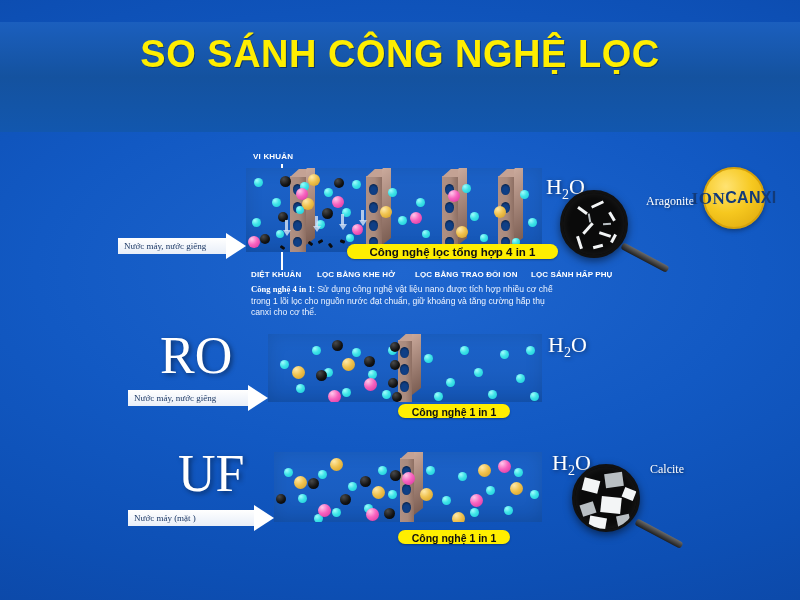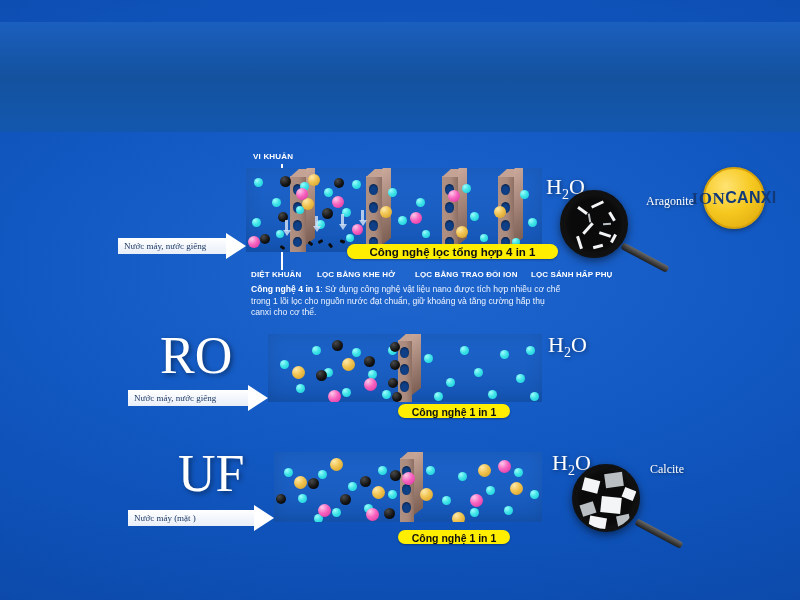--- a/index.html
+++ b/index.html
@@ -127,21 +127,21 @@
 
   .stagelabel {
     position:absolute; color:#fff; font-weight:bold; font-size:8px;
     white-space:nowrap; letter-spacing:.1px;
   }
 
   .desc {
     position:absolute; color:#ecf3ff; font-size:8.6px; line-height:11.5px;
     width:312px;
   }
-  .desc b { color:#ffffff; }
+  .desc b { color:#ffffff;font-family:Liberation Serif, serif; }
 
   
   .h2o {
     position:absolute; color:#fff;
     font-family:"Liberation Serif", serif; font-size:22px;
     text-shadow:1px 1px 4px rgba(0,0,0,.5);
   }
   .h2o sub { font-size:14px; }
 
   
@@ -181,20 +181,21 @@
   .ionbadge .ln2 {
     color:#123a78; font-weight:bold; font-size:16px; line-height:14px; letter-spacing:.3px;
   }
 </style>
 </head>
 <body>
 
 <div id="stage">
 
   <div class="title-band">
+    <div class="tline t1">SO SÁNH CÔNG NGHỆ LỌC</div>
   </div>
 
   <div class="row" style="top:148px;height:175px;">
 
     <div class="callout" style="left:253px;top:4px;">VI KHUẨN</div>
     <div class="vline" style="left:281px;top:16px;height:26px;"></div>
 
 
     <div class="inflow" style="left:118px;top:86px;width:128px;">
       <div class="bar" style="width:108px;"></div>

